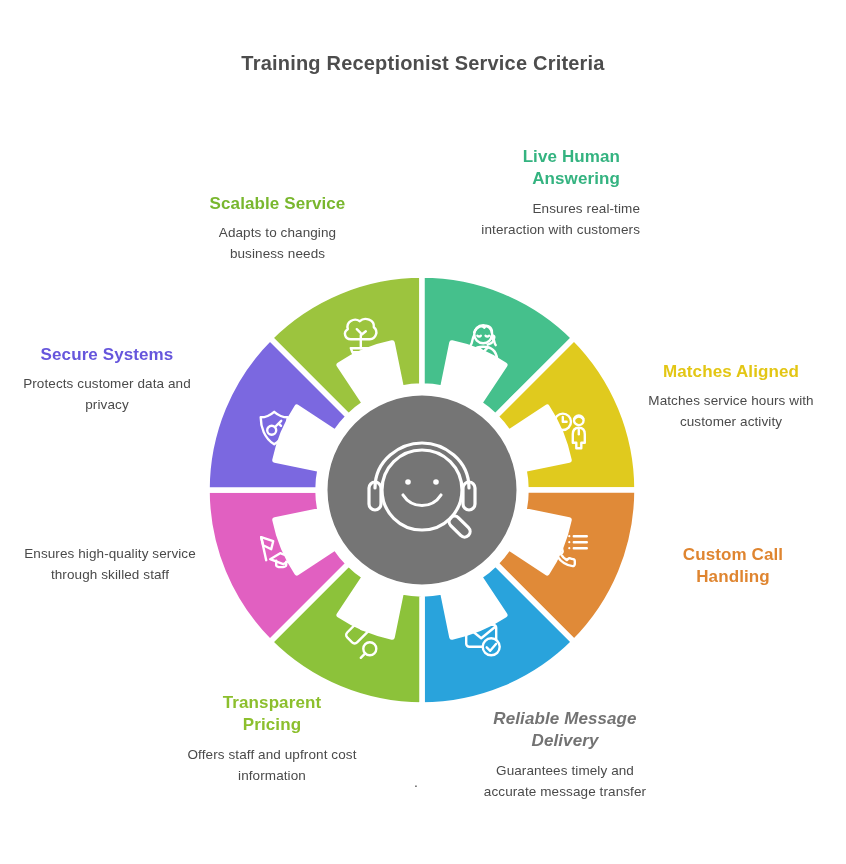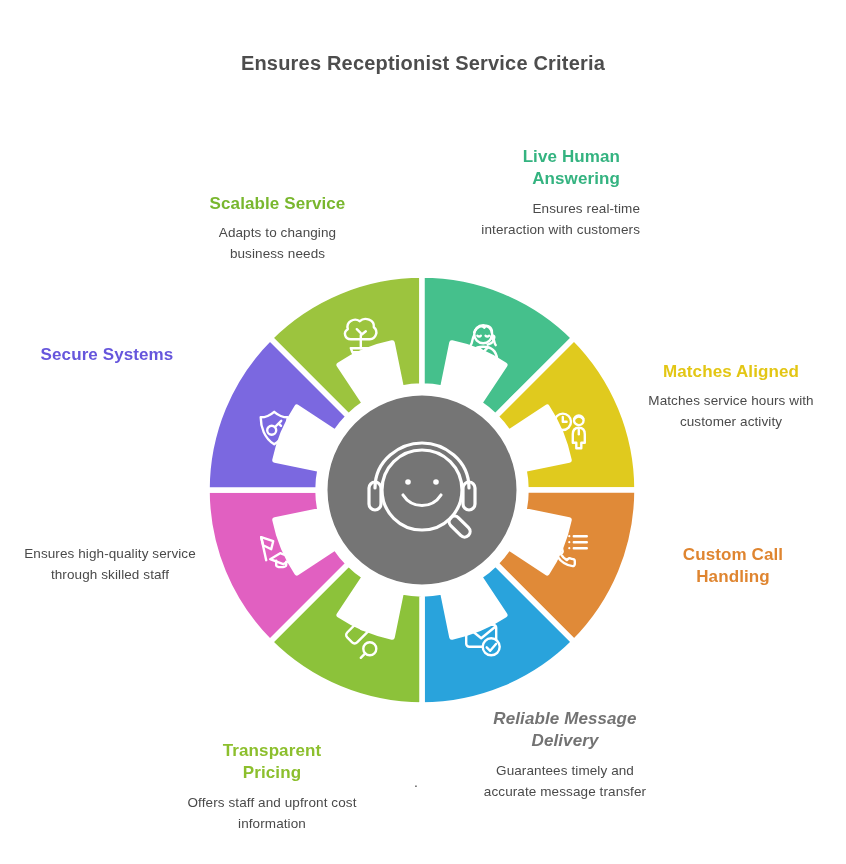--- a/index.html
+++ b/index.html
@@ -13,35 +13,35 @@
   .desc{font-size:13.5px;color:#4a4a4a;line-height:1.55;margin-top:8px;letter-spacing:.1px;}
   .lb-scalable{left:190px;top:157px;width:175px;}
   .lb-live{left:480px;top:146px;width:160px;text-align:right;}
   .lb-live .heading{max-width:120px;margin:0 auto;}
   .lb-coverage{left:642px;top:361px;width:178px;}
   .lb-custom{left:643px;top:530px;width:180px;}
   .lb-custom .heading{max-width:125px;margin:14px auto;}
   .lb-custom .desc{margin-top:6px;}
   .lb-reliable{left:478px;top:708px;width:174px;}
   .lb-reliable .heading{max-width:168px;margin:0 auto;}
-  .lb-transparent{left:182px;top:740px;width:180px;}
+  .lb-transparent{left:182px;top:692px;width:180px;}
   .lb-transparent .heading{max-width:125px;margin:0 auto;}
   .lb-strong{left:20px;top:530px;width:180px;}
   .lb-strong .desc{margin-top:14px;}
   .lb-secure{left:18px;top:344px;width:178px;}
   .stray{position:absolute;left:414px;top:774px;font-size:14px;color:#4a4a4a;}
   .footer{position:absolute;left:24px;top:829px;display:flex;align-items:center;gap:4px;
     font-size:12px;color:#8f8f8f;letter-spacing:.2px;margin-top:48px;}
   .footer svg{display:block;}
 </style>
 </head>
 <body>
 
 <div class="canvas">
-  <h1 class="page-title">Ensures Receptionist Service Criteria</h1>
+  <h1 class="page-title">Training Receptionist Service Criteria</h1>
 
   <div id="wheel"><svg viewBox="0 0 460 460" width="460" height="460">
         <path d="M 77.97 77.97 A 215 215 0 0 1 230.00 15.00 L 230.00 126.00 A 104 104 0 0 0 209.27 128.09 L 200.09 83.01 A 150 150 0 0 0 147.21 104.92 L 172.60 143.28 A 104 104 0 0 0 156.46 156.46 Z" fill="#9CC43E" stroke="#FFFFFF" stroke-width="5.5" stroke-linejoin="round"></path>
         <path d="M 230.00 15.00 A 215 215 0 0 1 382.03 77.97 L 303.54 156.46 A 104 104 0 0 0 287.40 143.28 L 312.79 104.92 A 150 150 0 0 0 259.91 83.01 L 250.73 128.09 A 104 104 0 0 0 230.00 126.00 Z" fill="#45C08C" stroke="#FFFFFF" stroke-width="5.5" stroke-linejoin="round"></path>
         <path d="M 382.03 77.97 A 215 215 0 0 1 445.00 230.00 L 334.00 230.00 A 104 104 0 0 0 331.91 209.27 L 376.99 200.09 A 150 150 0 0 0 355.08 147.21 L 316.72 172.60 A 104 104 0 0 0 303.54 156.46 Z" fill="#E0CA1E" stroke="#FFFFFF" stroke-width="5.5" stroke-linejoin="round"></path>
         <path d="M 445.00 230.00 A 215 215 0 0 1 382.03 382.03 L 303.54 303.54 A 104 104 0 0 0 316.72 287.40 L 355.08 312.79 A 150 150 0 0 0 376.99 259.91 L 331.91 250.73 A 104 104 0 0 0 334.00 230.00 Z" fill="#E08A38" stroke="#FFFFFF" stroke-width="5.5" stroke-linejoin="round"></path>
         <path d="M 382.03 382.03 A 215 215 0 0 1 230.00 445.00 L 230.00 334.00 A 104 104 0 0 0 250.73 331.91 L 259.91 376.99 A 150 150 0 0 0 312.79 355.08 L 287.40 316.72 A 104 104 0 0 0 303.54 303.54 Z" fill="#29A3DC" stroke="#FFFFFF" stroke-width="5.5" stroke-linejoin="round"></path>
         <path d="M 230.00 445.00 A 215 215 0 0 1 77.97 382.03 L 156.46 303.54 A 104 104 0 0 0 172.60 316.72 L 147.21 355.08 A 150 150 0 0 0 200.09 376.99 L 209.27 331.91 A 104 104 0 0 0 230.00 334.00 Z" fill="#8CC23A" stroke="#FFFFFF" stroke-width="5.5" stroke-linejoin="round"></path>
         <path d="M 77.97 382.03 A 215 215 0 0 1 15.00 230.00 L 126.00 230.00 A 104 104 0 0 0 128.09 250.73 L 83.01 259.91 A 150 150 0 0 0 104.92 312.79 L 143.28 287.40 A 104 104 0 0 0 156.46 303.54 Z" fill="#E160C1" stroke="#FFFFFF" stroke-width="5.5" stroke-linejoin="round"></path>
         <path d="M 15.00 230.00 A 215 215 0 0 1 77.97 77.97 L 156.46 156.46 A 104 104 0 0 0 143.28 172.60 L 104.92 147.21 A 150 150 0 0 0 83.01 200.09 L 128.09 209.27 A 104 104 0 0 0 126.00 230.00 Z" fill="#7B68E0" stroke="#FFFFFF" stroke-width="5.5" stroke-linejoin="round"></path>
@@ -139,20 +139,21 @@
   </div>
   <div class="label-block lb-transparent">
     <div class="heading" style="color: rgb(140, 191, 45);">Transparent Pricing</div>
     <div class="desc">Offers staff and upfront cost information</div>
   </div>
   <div class="label-block lb-strong">
     <div class="desc">Ensures high-quality service through skilled staff</div>
   </div>
   <div class="label-block lb-secure">
     <div class="heading" style="color: rgb(102, 86, 220);">Secure Systems</div>
+    <div class="desc">Protects customer data and privacy</div>
   </div>
 
   <div class="stray">.</div>
 
   <div class="footer">
     <span>Made with</span>
     <span>
       <svg width="10" height="12" viewBox="0 0 10 12">
           <path d="M5.8 0 L0.6 7 H4.4 L3.4 12 L9.4 4.4 H5.2 Z" fill="#8f8f8f"></path>
         </svg>

